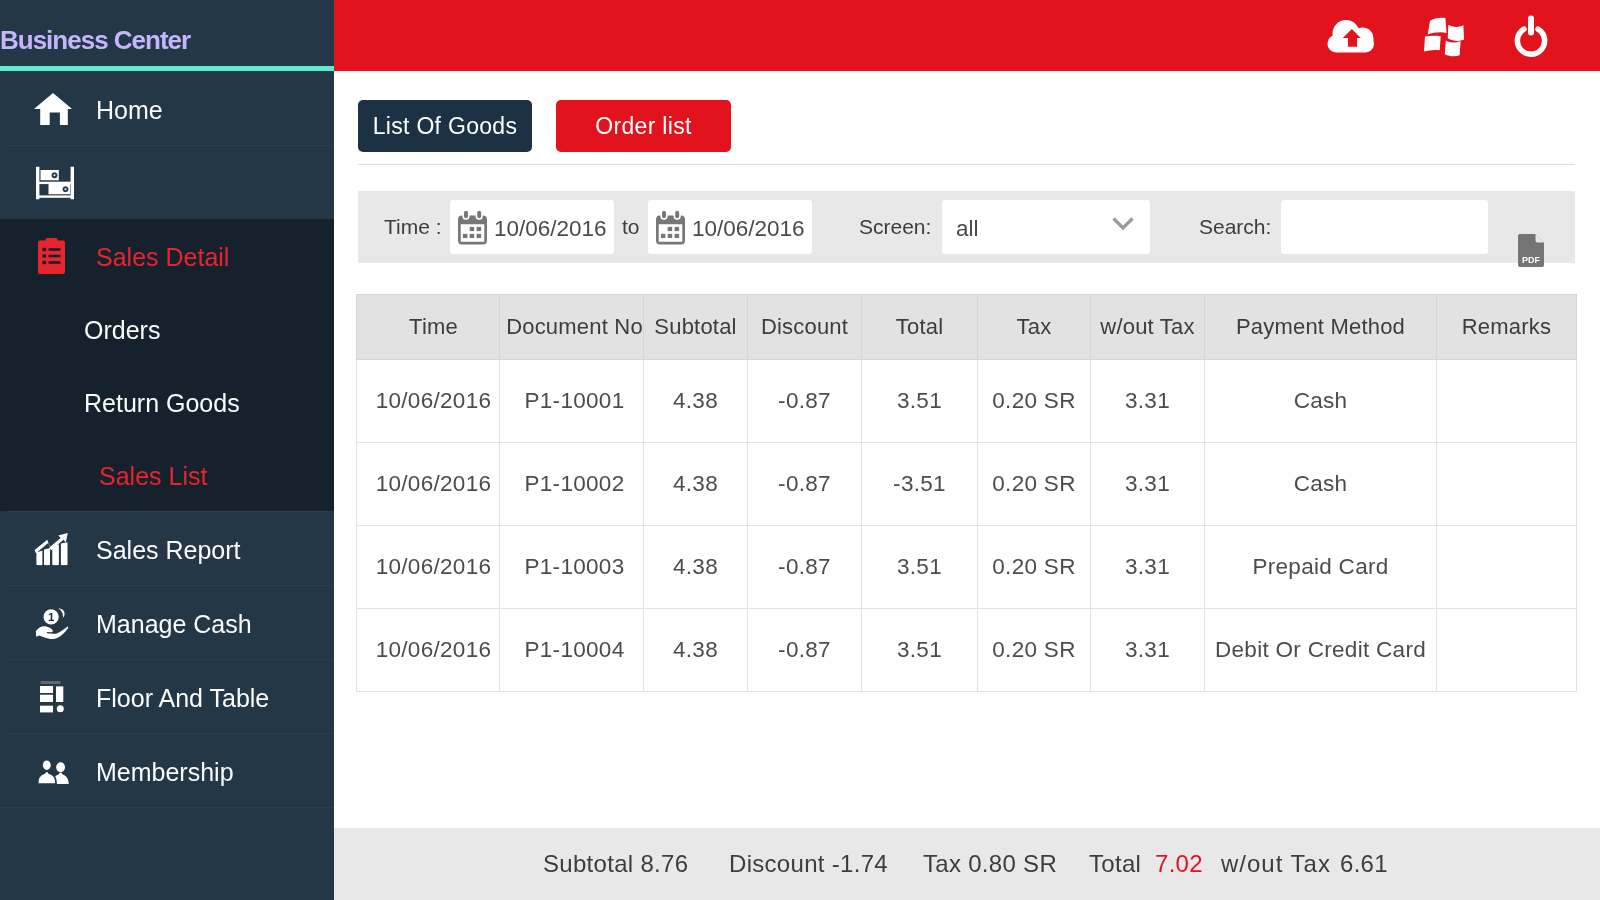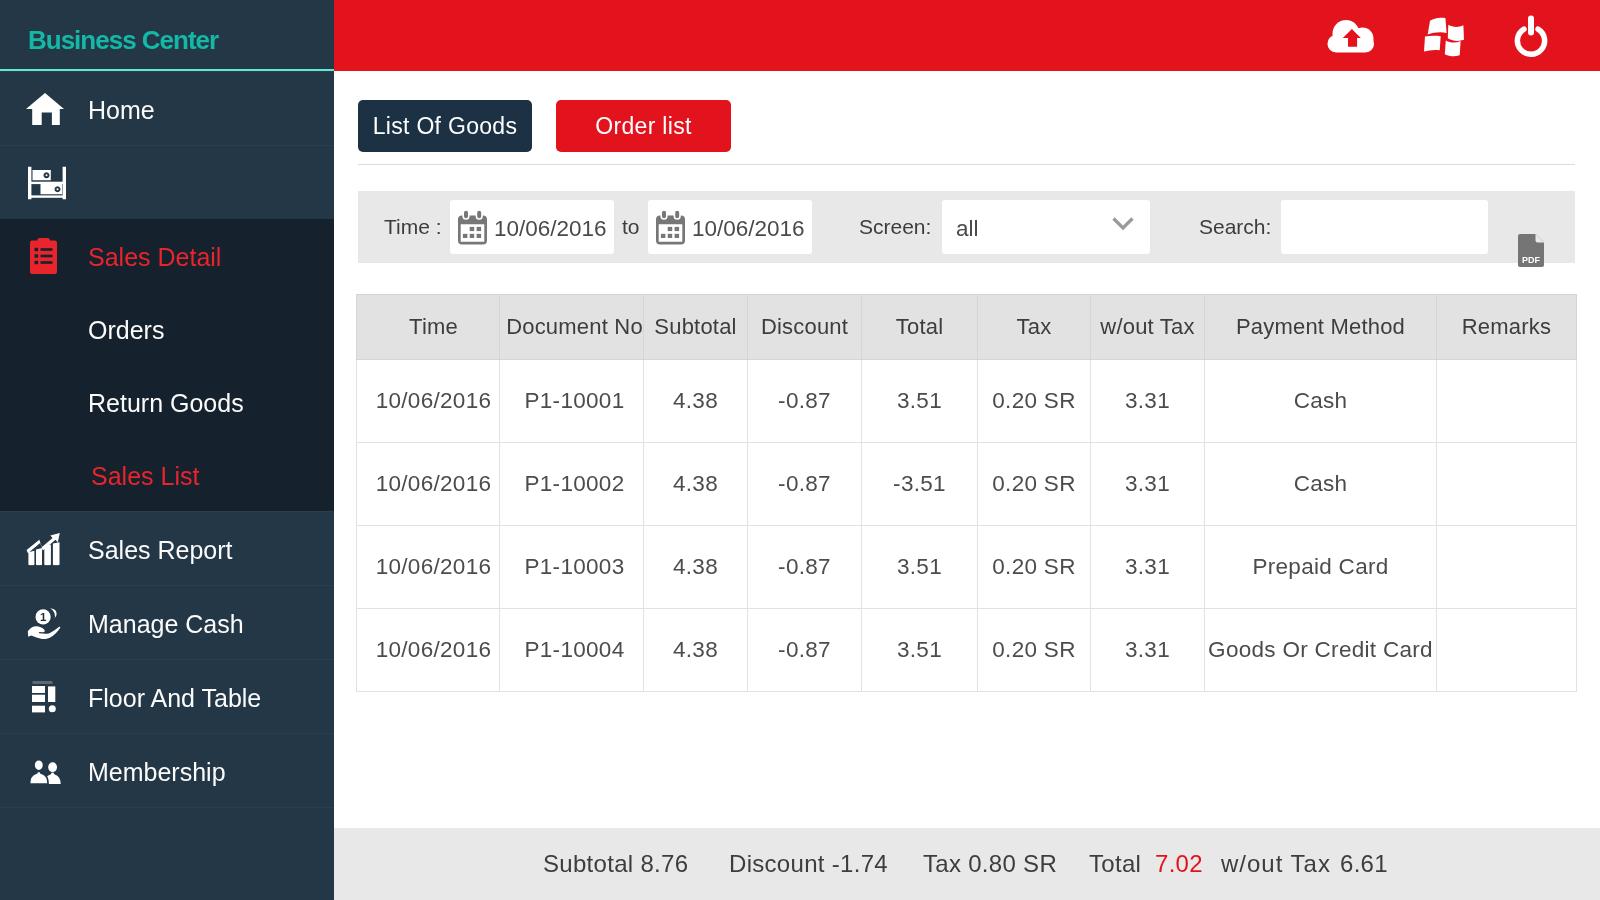--- a/index.html
+++ b/index.html
@@ -3,31 +3,31 @@
 <meta charset="utf-8">
 <style>
 * { margin:0; padding:0; box-sizing:border-box; }
 html,body { width:1600px; height:900px; overflow:hidden; background:#fff;
   font-family:"Liberation Sans", sans-serif; }
 #app { position:relative; width:1600px; height:900px; }
 
 
 #sidebar { position:absolute; left:0; top:0; width:334px; height:900px;
   background:#243746; z-index:5; }
-#sb-head { height:71px; line-height:80px; color:#14b8a6; font-size:26px; letter-spacing:-1px;
-  font-weight:bold; padding-left:28px; border-bottom:2px solid #5eead4;}
-.mi { position:relative; height:74px; border-top:1px solid #2b3d4e; }
+#sb-head { height:71px; line-height:80px; color:#c4b5fd; font-size:26px; letter-spacing:-1px;
+  font-weight:bold; border-bottom:5px solid #5eead4;}
+.mi { position:relative; height:74px; border-top:1px solid #2b3d4e;margin-left:8px; }
 .mi:first-child { border-top:none;padding-left:26px; }
 .mi .ic { position:absolute; left:28px; top:50%; transform:translateY(-50%); width:34px; height:34px; }
 .mi .tx { position:absolute; left:88px; top:51.5%; transform:translateY(-50%);
   color:#fbfbfb; font-size:25px; letter-spacing:0; white-space:nowrap; }
 #grp { background:#15212c; }
 #grp .mi { border-top:none; height:73px; }
 #grp .tx-red { color:#e8242c; }
-.mi .tx2 { position:absolute; left:88px; top:51.5%; transform:translateY(-50%);
+.mi .tx2 { position:absolute; left:76px; top:51.5%; transform:translateY(-50%);
   color:#fbfbfb; font-size:25px; letter-spacing:0; white-space:nowrap; }
 #sb-bottom { border-top:1px solid #2b3d4e; height:22px; }
 
 
 #topbar { position:absolute; left:334px; top:0; width:1266px; height:71px;
   background:#e2131d; }
 .tb-ic { position:absolute; top:13px; width:46px; height:46px; }
 
 
 #tab1 { position:absolute; left:358px; top:100px; width:174px; height:52px;
@@ -328,21 +328,21 @@
           <td></td>
         </tr>
     <tr>
           <td>10/06/2016</td>
           <td>P1-10004</td>
           <td>4.38</td>
           <td>-0.87</td>
           <td>3.51</td>
           <td>0.20 SR</td>
           <td>3.31</td>
-          <td>Goods Or Credit Card</td>
+          <td>Debit Or Credit Card</td>
           <td></td>
         </tr>
   </tbody>
     </table>
 
   <div id="summary">
     <span style="left:209px;">Subtotal 8.76</span>
     <span style="left:395px;">Discount -1.74</span>
     <span style="left:589px;">Tax 0.80 SR</span>
     <span style="left:755px;">Total</span>

